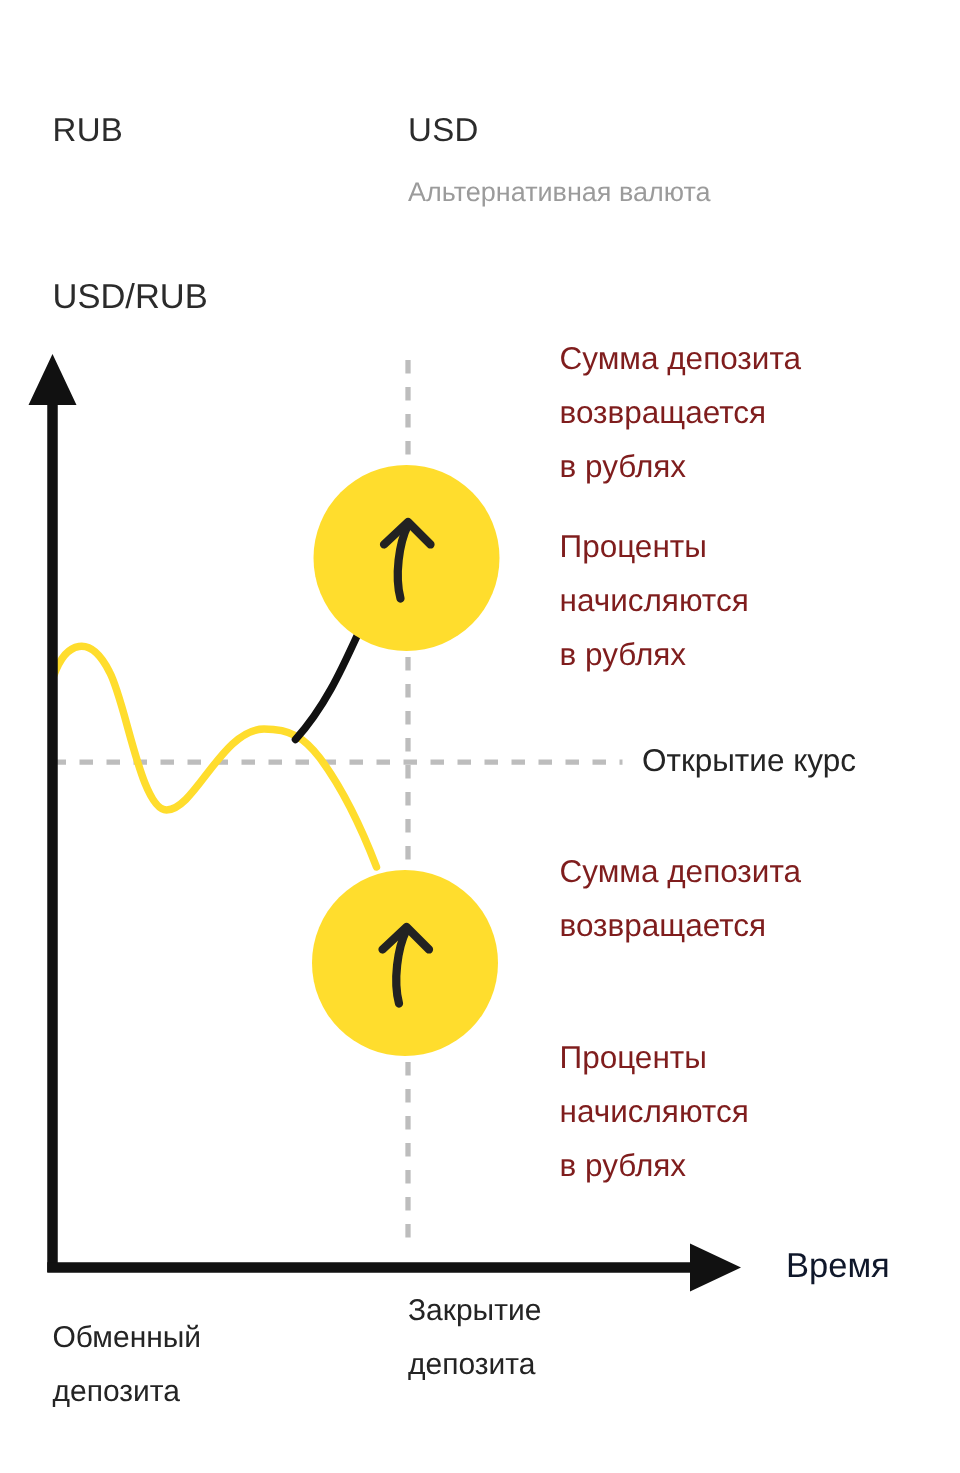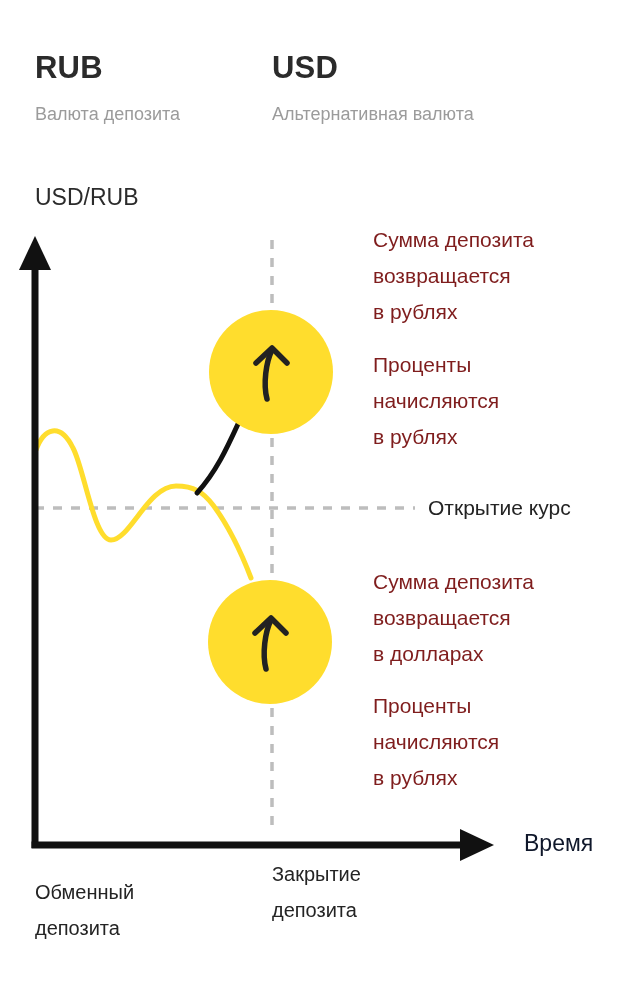--- a/index.html
+++ b/index.html
@@ -14,21 +14,21 @@
   body{
     width:640px;height:982px;position:relative;overflow:hidden;
     font-family:"Liberation Sans","DejaVu Sans",sans-serif;
     color:var(--text-primary);
   }
   .screen{position:absolute;inset:0;background:#ffffff;}
 
   .abs{position:absolute;}
 
   .currency-code{
-    font-size:31px;font-weight:700;color:var(--text-primary);letter-spacing:.2px;
+    font-size:22px;font-weight:400;color:var(--text-primary);letter-spacing:.2px;margin-top:24px;
   }
   .currency-label{
     margin-top:18px;font-size:18px;color:var(--text-secondary);font-weight:400;
   }
   .pair-label{
     font-size:23px;font-weight:500;color:var(--text-primary);
   }
   .annotation{
     font-size:21px;line-height:36px;color:#7f1d1d;font-weight:400;
   }
@@ -51,21 +51,20 @@
   .bubble-fill{fill:var(--accent-yellow);stroke:none;}
   .icon-stroke{stroke:#222222;stroke-width:5.5;fill:none;stroke-linecap:round;stroke-linejoin:round;}
 </style>
 </head>
 <body>
 
 <div class="screen">
 
   <div class="abs" style="left:35px;top:50px;">
     <div class="currency-code">RUB</div>
-    <div class="currency-label">Валюта депозита</div>
   </div>
 
   <div class="abs pair-label" style="left:35px;top:184px;">USD/RUB</div>
 
   <div class="abs" style="left:272px;top:50px;">
     <div class="currency-code">USD</div>
     <div class="currency-label">Альтернативная валюта</div>
   </div>
 
   <svg class="chart" viewBox="0 0 640 982" aria-hidden="true">
@@ -115,21 +114,20 @@
     <div>Проценты</div>
     <div>начисляются</div>
     <div>в рублях</div>
   </div>
 
   <div class="abs rate-label" style="left:428px;top:496px;">Открытие курс</div>
 
   <div class="abs annotation" style="left:373px;top:564px;">
     <div>Сумма депозита</div>
     <div>возвращается</div>
-    <div>в долларах</div>
   </div>
 
   <div class="abs annotation" style="left:373px;top:688px;">
     <div>Проценты</div>
     <div>начисляются</div>
     <div>в рублях</div>
   </div>
 
   <div class="abs time-label" style="left:524px;top:830px;">Время</div>
 

